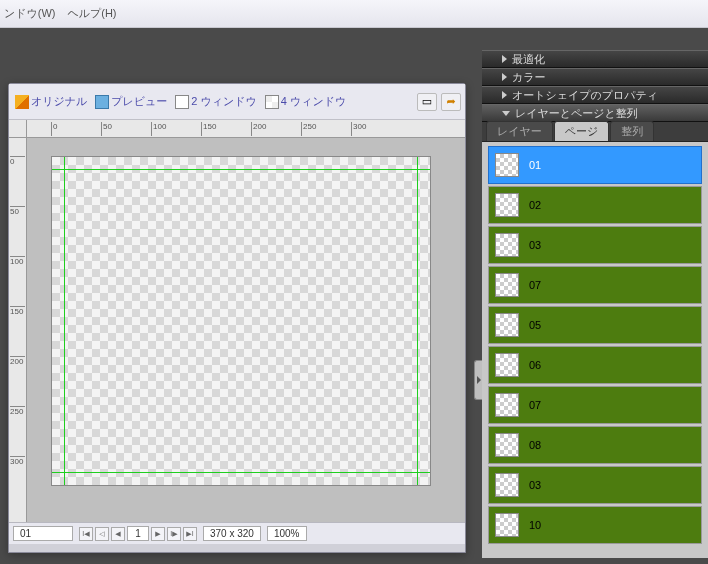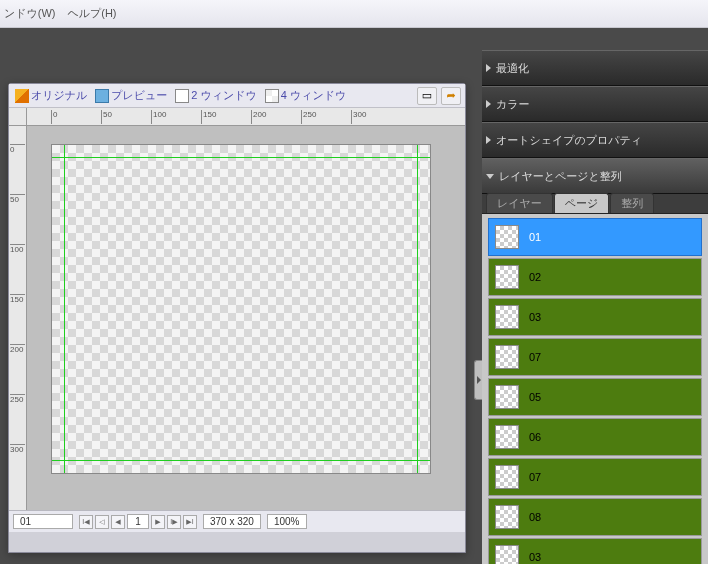--- a/index.html
+++ b/index.html
@@ -10,21 +10,21 @@
 
 .workspace { position: absolute; top: 28px; left: 0; right: 0; bottom: 0; background: #4a4a4a; }
 
 .doc-window { position: absolute; left: 8px; top: 55px; width: 458px; height: 470px; background: #d0d0d8; border: 1px solid #8a8a9a; border-radius: 3px 3px 0 0; box-shadow: 0 2px 8px rgba(0,0,0,0.3); }
 .doc-titlebar { height: 20px; background: linear-gradient(#eaeaf2, #d4d4de); border-bottom: 1px solid #b0b0bc; display: flex; align-items: center; padding: 0 4px; border-radius: 3px 3px 0 0; }
 .doc-icon { width: 14px; height: 14px; background: #faa61a; border: 1px solid #b87800; margin-right: 4px; display: flex; align-items: center; justify-content: center; font-size: 7px; color: #fff; }
 .doc-title { color: #555; flex: 1; }
 .win-btns { display: flex; gap: 3px; }
 .win-btn { width: 24px; height: 14px; background: linear-gradient(#fafafa,#e0e0e8); border: 1px solid #9a9aa8; border-radius: 2px; display: flex; align-items: center; justify-content: center; font-size: 8px; color: #555; cursor: pointer; }
 
-.doc-toolbar { height: 24px; background: #e8e8f0; border-bottom: 1px solid #c0c0c8; display: flex; align-items: center; padding: 0 4px; gap: 4px; }
+.doc-toolbar { height: 36px; background: #e8e8f0; border-bottom: 1px solid #c0c0c8; display: flex; align-items: center; padding: 0 4px; gap: 4px; }
 .tb-item { display: flex; align-items: center; gap: 2px; padding: 0 2px; color: #4a4aaa; cursor: pointer; }
 .tb-icon { width: 14px; height: 14px; display: inline-block; }
 .tb-sep { flex: 1; }
 .tb-btn { width: 20px; height: 18px; border: 1px solid #bbb; background: #f0f0f4; border-radius: 2px; display: flex; align-items: center; justify-content: center; cursor: pointer; }
 
 .doc-body { position: relative; height: calc(100% - 44px - 22px); background: #bfbfbf; overflow: hidden; }
 .ruler-h { position: absolute; top: 0; left: 18px; right: 0; height: 18px; background: #e8e8e8; border-bottom: 1px solid #999; }
 .ruler-v { position: absolute; top: 18px; left: 0; width: 18px; bottom: 0; background: #e8e8e8; border-right: 1px solid #999; }
 .ruler-corner { position: absolute; top:0; left:0; width:18px; height:18px; background:#e8e8e8; border-right:1px solid #999; border-bottom:1px solid #999; }
 .ruler-h .tick, .ruler-v .tick { position: absolute; font-size: 8px; color: #555; }
@@ -43,21 +43,21 @@
 }
 .guide-v { position:absolute; top:0; bottom:0; width:1px; background:#1fcf1f; }
 .guide-h { position:absolute; left:0; right:0; height:1px; background:#1fcf1f; }
 
 .doc-status { height: 22px; background: #e8e8f0; border-top: 1px solid #b8b8c0; display: flex; align-items: center; padding: 0 4px; gap: 6px; }
 .status-field { background: #fff; border: 1px solid #aaa; padding: 1px 6px; font-size: 10px; color: #333; }
 .nav-btn { width: 14px; height: 14px; border: 1px solid #aaa; background: #f4f4f8; display:flex; align-items:center; justify-content:center; font-size:7px; color:#666; cursor:pointer; }
 .nav-group { display:flex; gap:2px; align-items:center; }
 
 .right-panel { position: absolute; top: 22px; right: 0; width: 226px; bottom: 0; background: #4a4a4a; }
-.panel-header { height: 36px; background: linear-gradient(#454545,#2a2a2a); border-top: 1px solid #666; border-bottom: 1px solid #111; display:flex; align-items:center; padding: 0 4px; color:#ddd; cursor:pointer; }
+.panel-header { height: 18px; background: linear-gradient(#454545,#2a2a2a); border-top: 1px solid #666; border-bottom: 1px solid #111; display:flex; align-items:center; padding: 0 20px; color:#ddd; cursor:pointer; }
 .panel-header.active { background: linear-gradient(#606060,#3a3a3a); }
 .tri { display:inline-block; width:0; height:0; margin-right:5px; }
 .tri-right { border-top:4px solid transparent; border-bottom:4px solid transparent; border-left:5px solid #ccc; }
 .tri-down { border-left:4px solid transparent; border-right:4px solid transparent; border-top:5px solid #ccc; }
 
 .panel-tabs { height: 20px; background: #3d3d3d; display:flex; align-items:flex-end; padding-left:4px; gap:0; border-bottom:1px solid #222; }
 .panel-tab { padding: 2px 10px; background:#4a4a4a; color:#aaa; font-size:11px; cursor:pointer; border:1px solid #333; border-bottom:none; border-radius:3px 3px 0 0; margin-right:1px;}
 .panel-tab.active { background:#c8c8c8; color:#333; }
 
 .page-list { background:#c8c8c8; height: calc(100% - 98px); overflow:auto; padding: 4px 6px; }

